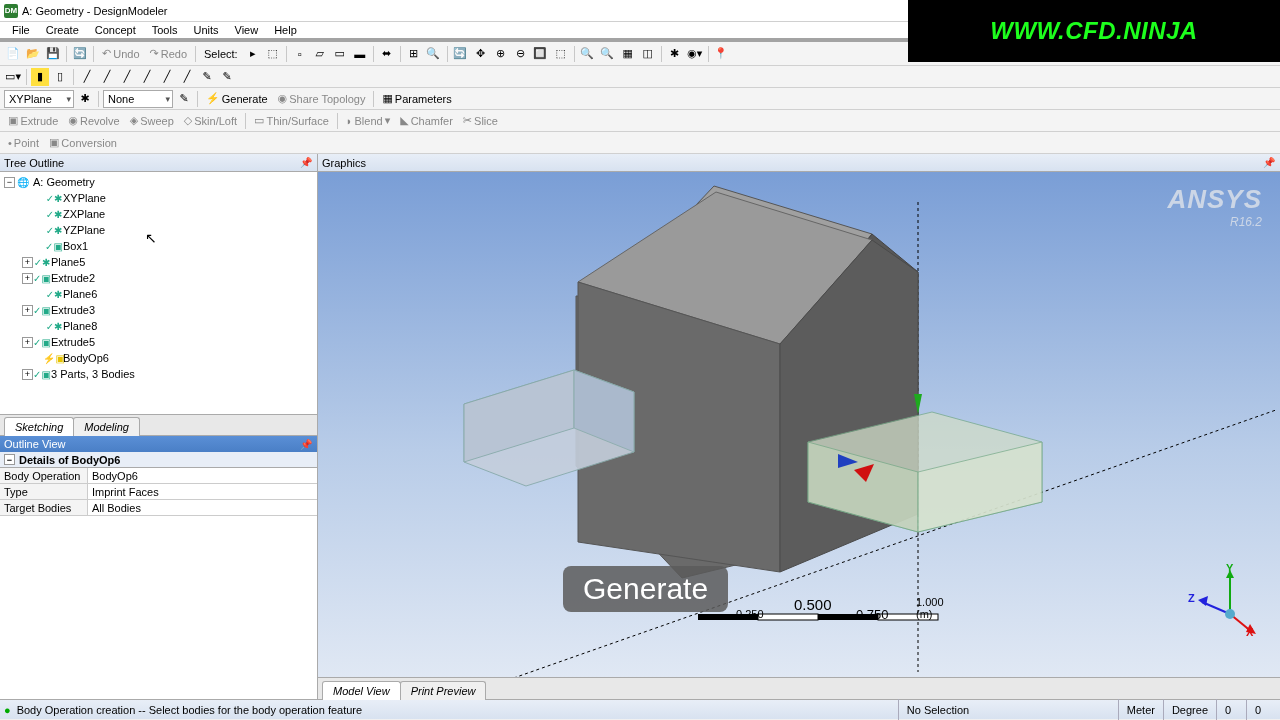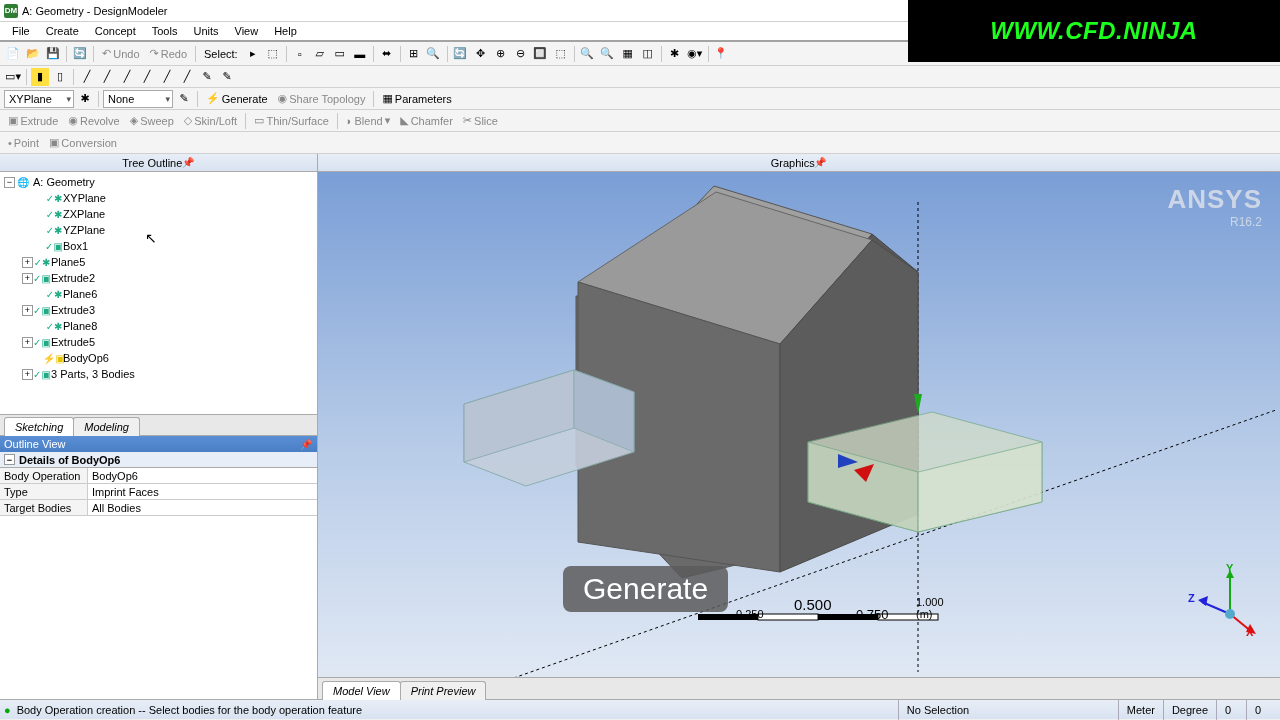--- a/index.html
+++ b/index.html
@@ -1,50 +1,50 @@
 <!DOCTYPE html>
 <html><head>
 <meta charset="utf-8">
 <style>
 * { margin:0; padding:0; box-sizing:border-box; font-family:"Segoe UI",Tahoma,sans-serif; font-size:11px; }
 body { width:1280px; height:720px; background:#f0f0f0; overflow:hidden; position:relative; }
 .titlebar { height:22px; background:#fff; border-bottom:1px solid #d0d0d0; display:flex; align-items:center; padding:0 4px; gap:4px; }
 .titlebar .icon { width:14px; height:14px; background:#2e7d32; border-radius:2px; display:inline-flex; align-items:center; justify-content:center; color:#fff; font-size:8px; font-weight:bold; }
-.menubar { height:20px; background:#fff; display:flex; align-items:center; padding:0 4px; border-bottom:2px solid #a3a3a3; }
+.menubar { height:20px; background:#fff; display:flex; align-items:center; padding:0 4px; border-bottom:4px solid #a3a3a3; }
 .menubar span { padding:0 8px; cursor:default; }
 .toolbar { height:24px; background:#f4f4f4; border-bottom:1px solid #d0d0d0; display:flex; align-items:center; padding:0 4px; gap:2px; }
 .toolbar2 { height:22px; background:#f4f4f4; border-bottom:1px solid #d0d0d0; display:flex; align-items:center; padding:0 4px; gap:2px; }
 .tb-btn { width:18px; height:18px; display:inline-flex; align-items:center; justify-content:center; border:1px solid transparent; cursor:pointer; }
 .tb-sep { width:1px; height:16px; background:#c8c8c8; margin:0 2px; }
 .tb-text { padding:0 4px; color:#888; display:inline-flex; align-items:center; gap:2px; }
 .tb-text.enabled { color:#000; }
 .dropdown { height:18px; border:1px solid #aaa; background:#fff; padding:0 16px 0 4px; display:inline-flex; align-items:center; position:relative; min-width:70px; }
 .dropdown::after { content:"▾"; position:absolute; right:2px; font-size:9px; color:#555; }
 .main { display:flex; height:545px; }
 .left { width:318px; display:flex; flex-direction:column; border-right:1px solid #aaa; }
-.panel-header { height:18px; background:linear-gradient(#e8eef7,#d8e2f0); border-bottom:1px solid #aaa; padding:0 4px; display:flex; align-items:center; justify-content:center; font-size:11px; }
+.panel-header { height:18px; background:linear-gradient(#e8eef7,#d8e2f0); border-bottom:1px solid #aaa; padding:0 4px; display:flex; align-items:center; justify-content:space-between; font-size:11px; }
 .pin { font-size:10px; color:#555; cursor:pointer; }
 .tree { flex:0 0 242px; background:#fff; overflow:auto; padding:2px 0; }
 .tree-item { display:flex; align-items:center; height:16px; padding-left:4px; cursor:default; white-space:nowrap; }
 .tree-item .exp { width:11px; height:11px; border:1px solid #999; display:inline-flex; align-items:center; justify-content:center; font-size:9px; margin-right:2px; background:#fff; cursor:pointer; line-height:1; }
 .tree-item .noexp { width:13px; display:inline-block; }
 .tree-item .ticon { width:14px; height:14px; margin-right:2px; display:inline-flex; align-items:center; justify-content:center; font-size:10px; }
 .tabs { height:22px; display:flex; align-items:flex-end; background:#e8e8e8; border-top:1px solid #aaa; border-bottom:1px solid #aaa; padding-left:4px; }
 .tab { padding:3px 10px; background:#f0f0f0; border:1px solid #aaa; border-bottom:none; margin-right:-1px; cursor:pointer; border-radius:3px 3px 0 0; position:relative; top:1px;font-style:italic; }
 .tab.active { background:#fff; z-index:1; }
 .details-header { height:16px; background:linear-gradient(#5a8fd6,#4a7fc6); color:#fff; padding:0 4px; display:flex; align-items:center; justify-content:space-between; font-size:11px; }
 .details-title { height:16px; background:#e8eef7; border-bottom:1px solid #aaa; padding:0 4px; display:flex; align-items:center; font-weight:bold; }
 .details-title .exp { width:11px; height:11px; border:1px solid #999; display:inline-flex; align-items:center; justify-content:center; font-size:9px; margin-right:4px; background:#fff; }
 .details-grid { background:#fff; flex:1; }
 .drow { display:flex; height:16px; border-bottom:1px solid #ccc; }
 .drow .k { width:88px; padding:0 4px; border-right:1px solid #ccc; display:flex; align-items:center; background:#f4f4f4; }
 .drow .v { flex:1; padding:0 4px; display:flex; align-items:center; }
 .graphics { flex:1; display:flex; flex-direction:column; position:relative; }
 .gfx-canvas { flex:1; background:linear-gradient(#7a9ed6 0%, #b8cce8 55%, #e0e8f4 100%); position:relative; overflow:hidden; }
-.logo3d { position:absolute; top:12px; right:18px; text-align:right; }
+.logo3d { position:absolute; top:12px; right:18px; text-align:right;font-style:italic; }
 .logo3d .a { font-size:26px; font-weight:700; color:#ccd6e6; letter-spacing:1px; }
 .logo3d .v { font-size:12px; color:#ccd6e6; }
 .viewtabs { height:22px; background:#e8e8e8; border-top:1px solid #aaa; display:flex; align-items:flex-end; padding-left:4px; }
 .statusbar { height:20px; background:linear-gradient(#e8eef7,#d8e2f0); border-top:1px solid #aaa; display:flex; align-items:center; padding:0 4px; }
 .statusbar .cell { border-left:1px solid #aab; padding:11px 8px; height:100%; display:flex; align-items:center; }
 .watermark { position:absolute; top:0; right:0; width:372px; height:62px; background:#000; color:#1dff1d; font-family:Arial,sans-serif; font-size:24px; font-weight:900; display:flex; align-items:center; justify-content:center; font-style:italic; letter-spacing:0.5px; }
 .gen-overlay { position:absolute; bottom:65px; left:245px; background:rgba(90,90,90,0.85); color:#fff; font-size:30px; padding:6px 20px; border-radius:8px; font-weight:400; }
 .triad { position:absolute; bottom:45px; right:28px; width:60px; height:70px; }
 .scalebar { position:absolute; bottom:35px; left:380px; }
 .cursor { position:absolute; left:145px; top:230px; font-size:14px; pointer-events:none; }

